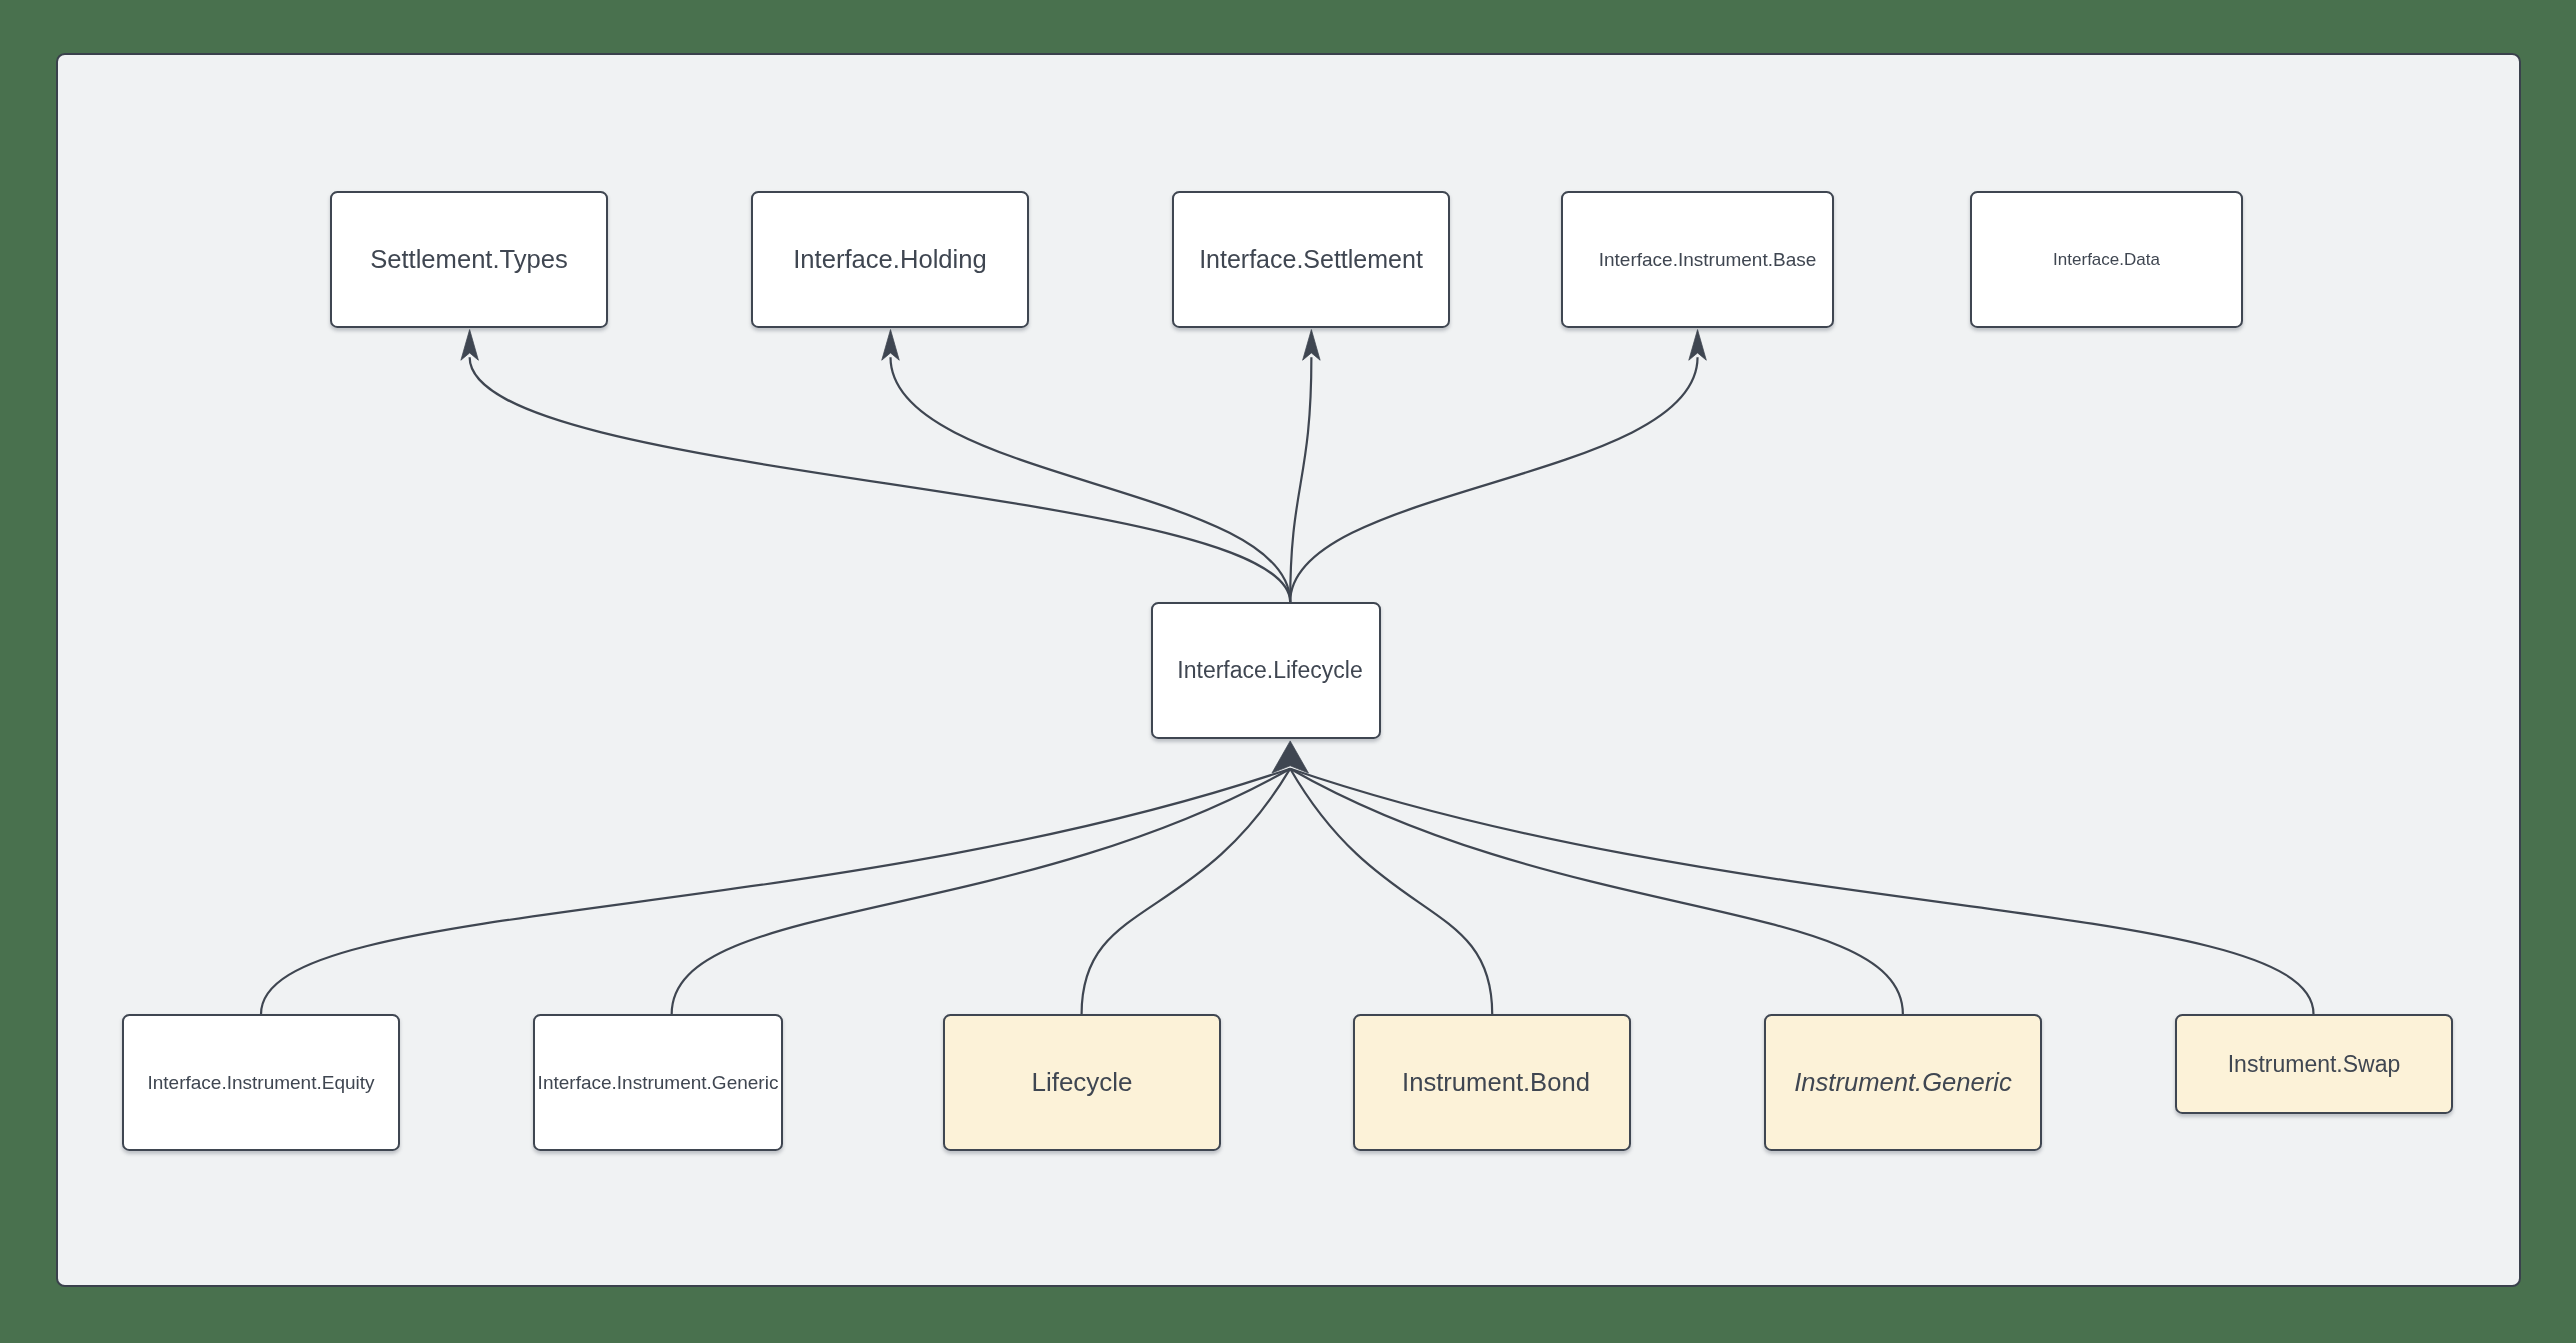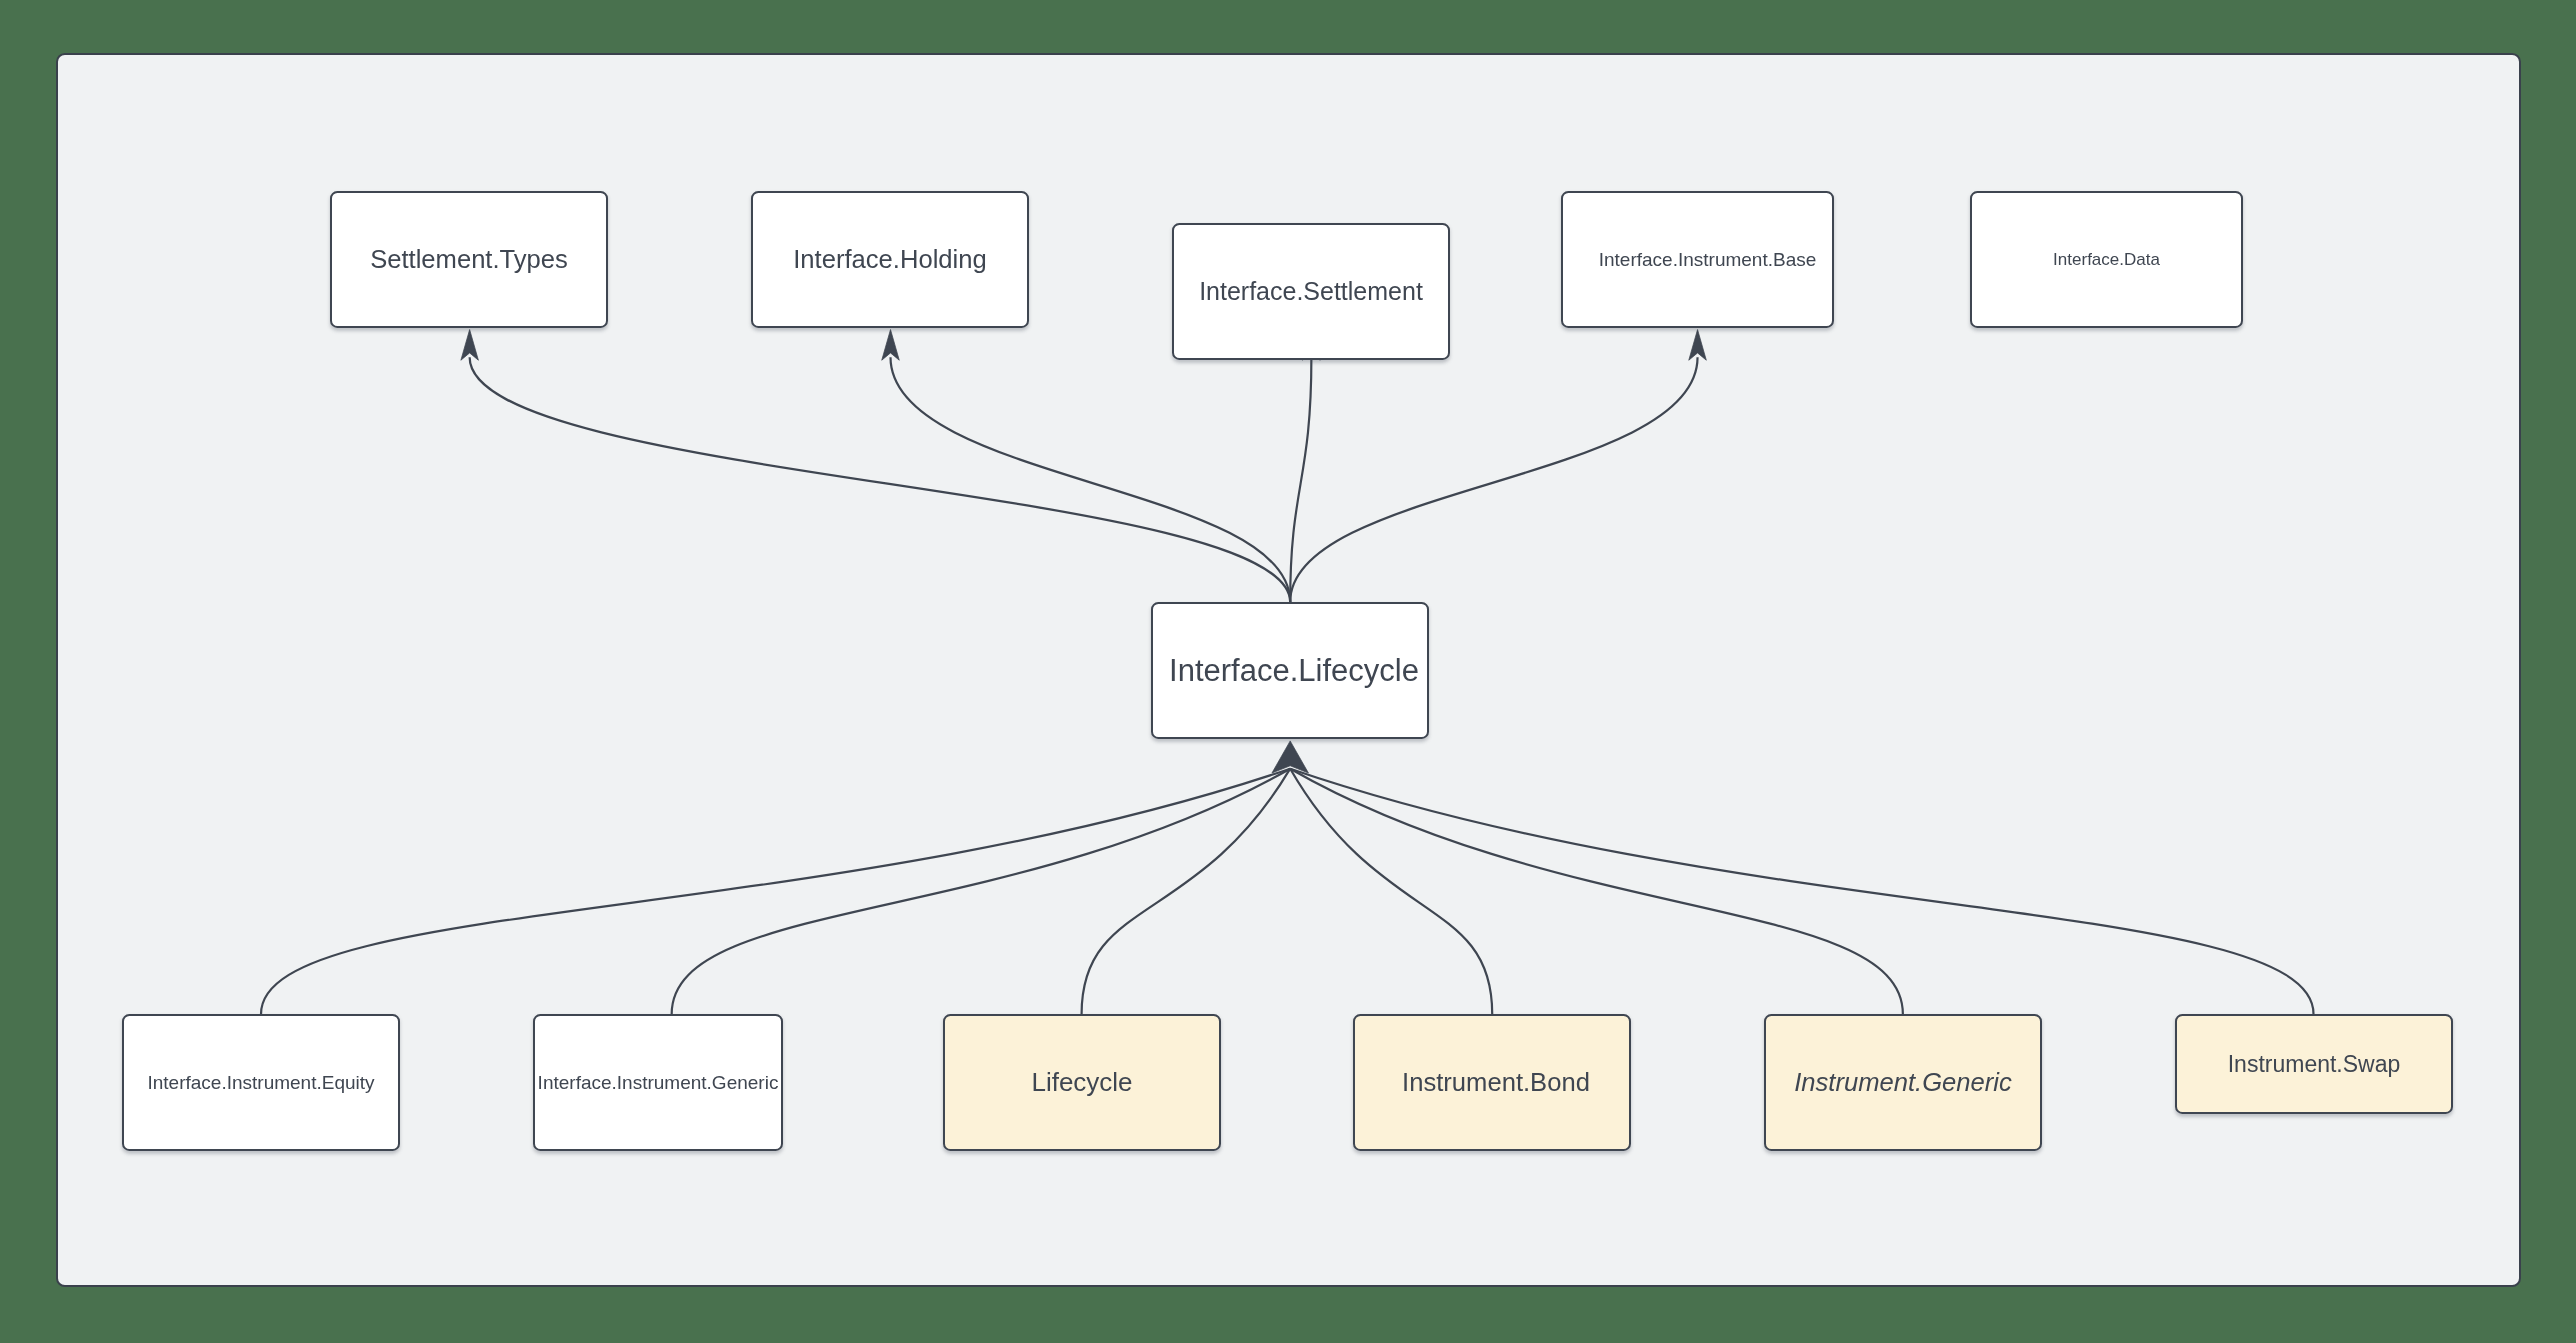--- a/index.html
+++ b/index.html
@@ -75,24 +75,24 @@
       <polygon class="arrowhead" points="1765.5,1014 1740.5,1058 1765.5,1048 1790.5,1058"></polygon>
       <path class="edge" d="M 919 1388 C 919 1228, 1384.575 1268, 1765.5 1052"></path>
       <path class="edge" d="M 1480 1388 C 1480 1228, 1637.025 1268, 1765.5 1052"></path>
       <path class="edge" d="M 2042 1388 C 2042 1228, 1889.925 1268, 1765.5 1052"></path>
       <path class="edge" d="M 2604 1388 C 2604 1228, 2142.825 1268, 1765.5 1052"></path>
       <path class="edge" d="M 3166 1388 C 3166 1228, 2395.725 1268, 1765.5 1052"></path>
     </svg>
   <div id="node-layer">
       <div class="node" style="left: 330px; top: 191px; width: 278px; height: 137px; font-size: 25.6px;">Settlement.Types</div>
       <div class="node" style="left: 751px; top: 191px; width: 278px; height: 137px; font-size: 25.6px;">Interface.Holding</div>
-      <div class="node" style="left: 1172px; top: 191px; width: 278px; height: 137px; font-size: 25px; margin-top: 32px;">Interface.Settlement</div>
+      <div class="node" style="left: 1172px; top: 191px; width: 278px; height: 137px; font-size: 25px;">Interface.Settlement</div>
       <div class="node" style="left: 1561px; top: 191px; width: 273px; height: 137px; font-size: 19px; padding-left: 20px;">Interface.Instrument.Base</div>
       <div class="node" style="left: 1970px; top: 191px; width: 273px; height: 137px; font-size: 17px;">Interface.Data</div>
-      <div class="node" style="left: 1151px; top: 602px; width: 278px; height: 137px; font-size: 31px; padding-left: 8px;">Interface.Lifecycle</div>
+      <div class="node" style="left: 1151px; top: 602px; width: 230px; height: 137px; font-size: 23px; padding-left: 8px;">Interface.Lifecycle</div>
       <div class="node" style="left: 122px; top: 1014px; width: 278px; height: 137px; font-size: 19px;">Interface.Instrument.Equity</div>
       <div class="node" style="left: 533px; top: 1014px; width: 250px; height: 137px; font-size: 19px;">Interface.Instrument.Generic</div>
       <div class="node highlight" style="left: 943px; top: 1014px; width: 278px; height: 137px; font-size: 26px;">Lifecycle</div>
       <div class="node highlight" style="left: 1353px; top: 1014px; width: 278px; height: 137px; font-size: 25.6px; padding-left: 8px;">Instrument.Bond</div>
       <div class="node highlight" style="left: 1764px; top: 1014px; width: 278px; height: 137px; font-size: 25.6px; font-style: italic;">Instrument.Generic</div>
       <div class="node highlight" style="left: 2175px; top: 1014px; width: 278px; height: 100px; font-size: 23px;">Instrument.Swap</div>
     </div>
 </div>
 
 

